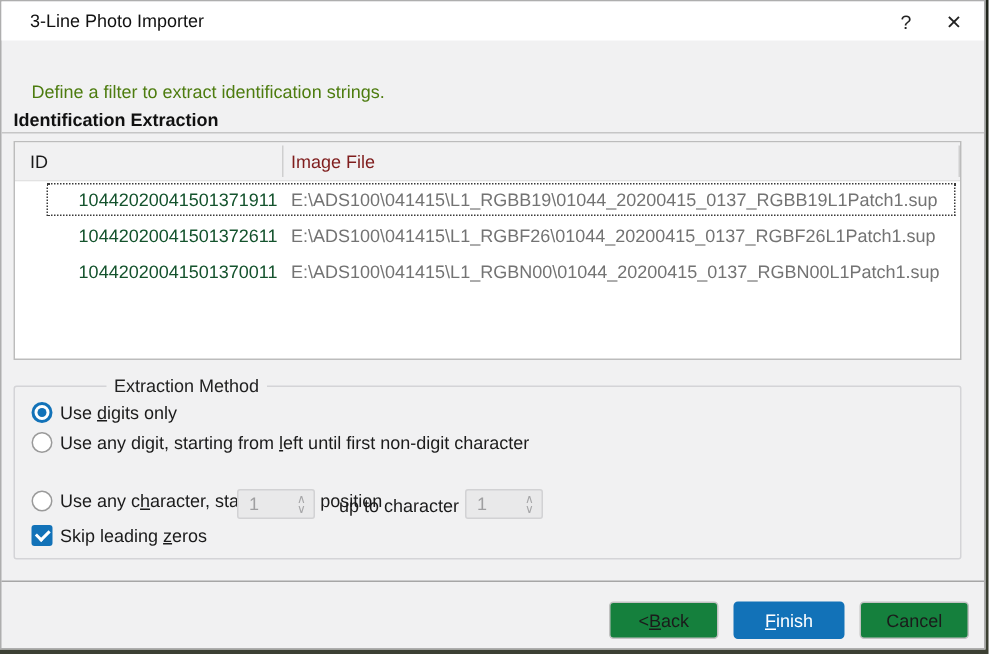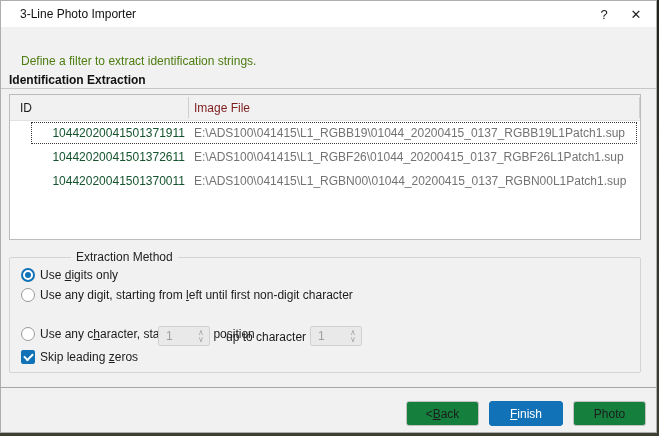--- a/index.html
+++ b/index.html
@@ -191,15 +191,15 @@
 
   <label class="opt rowc">
     <span class="checkbox"></span>
     <span class="txt">Skip leading <u>z</u>eros</span>
   </label>
 
   <div class="sep2"></div>
 
   <div class="btn gray btn-back">&lt; <u>B</u>ack</div>
   <div class="btn blue btn-finish"><u>F</u>inish</div>
-  <div class="btn gray btn-cancel">Photo</div>
+  <div class="btn gray btn-cancel">Cancel</div>
 
 </div>
 
 </body></html>

